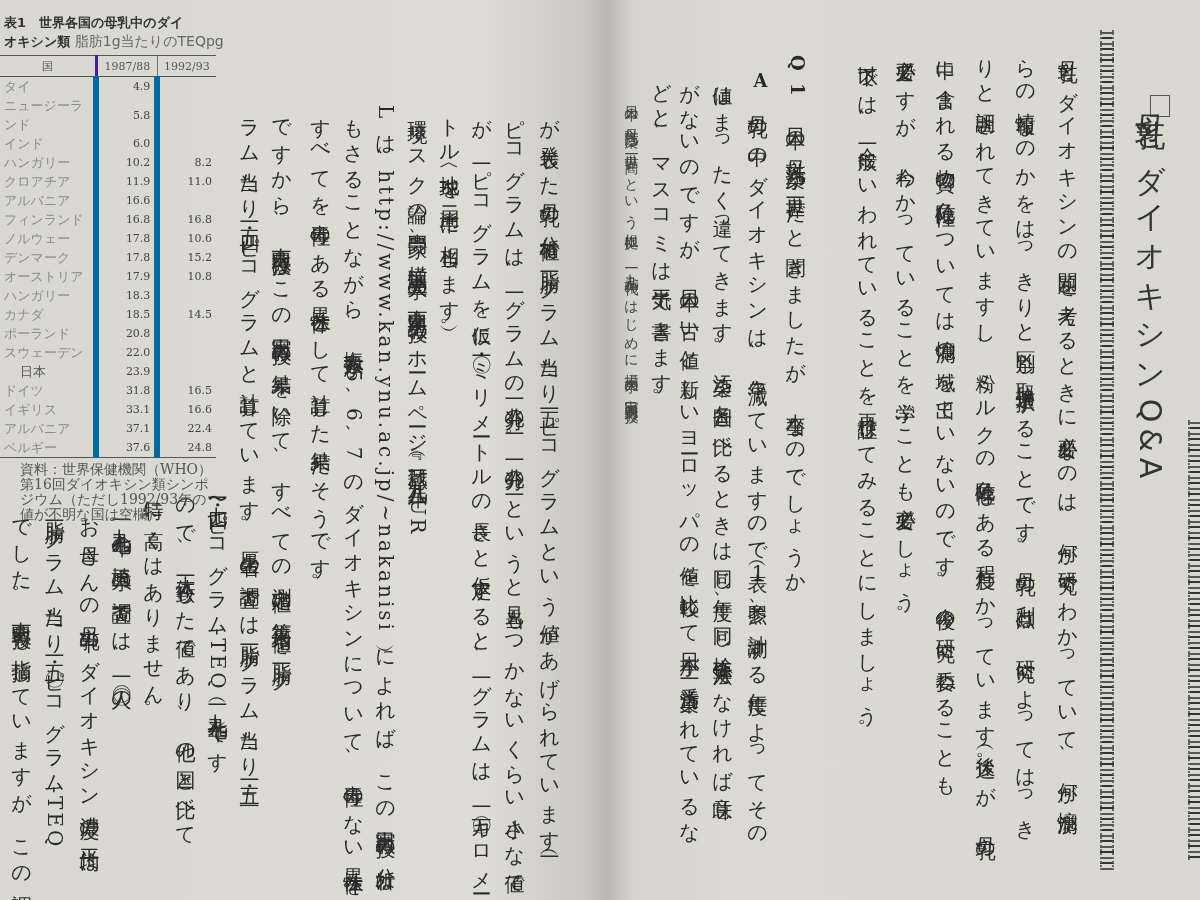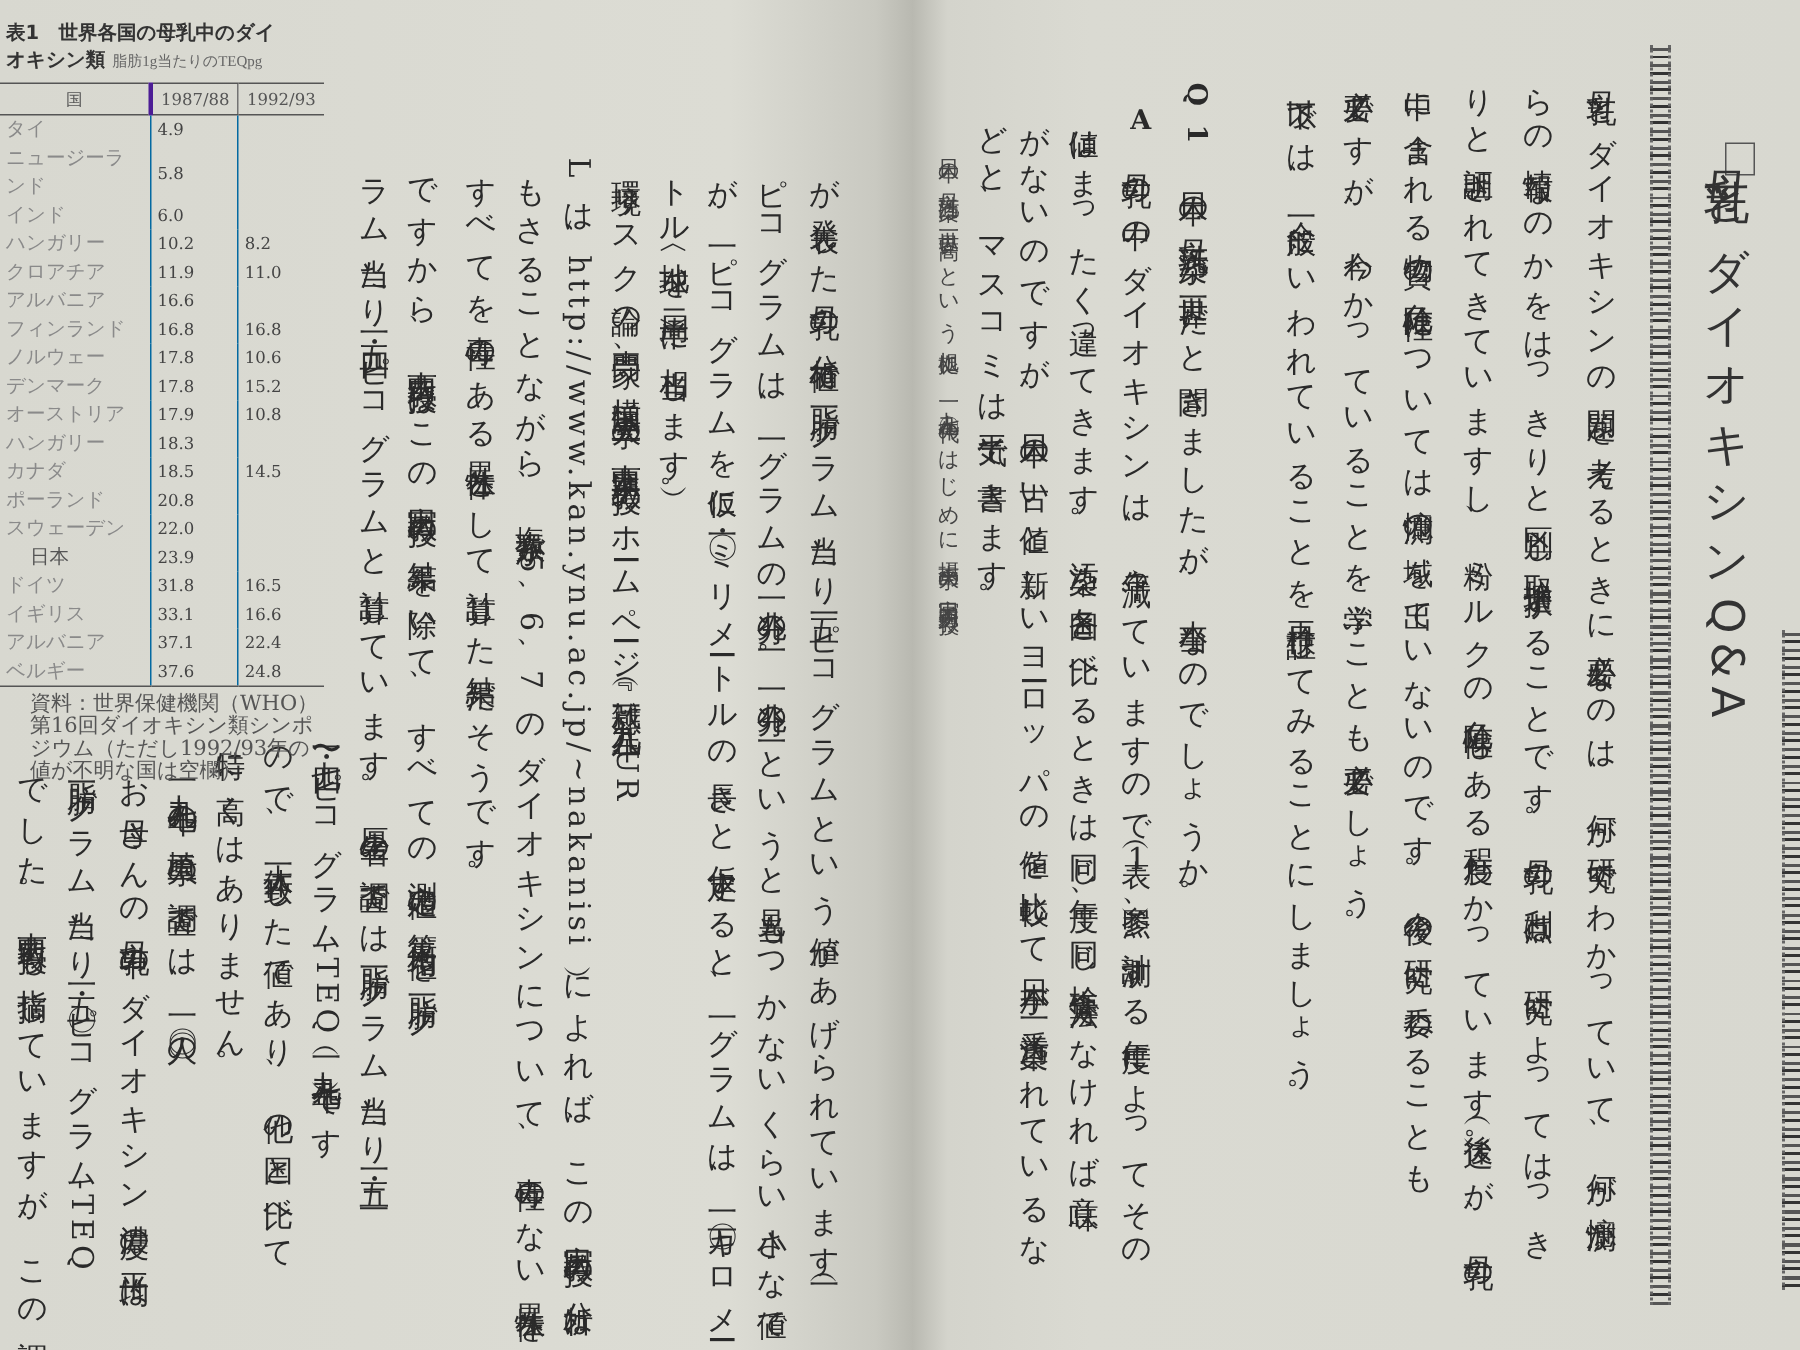--- a/index.html
+++ b/index.html
@@ -27,26 +27,26 @@
     line-height:1;
   }
   .vcol.small { font-size:14px; letter-spacing:2px; color:#444; }
   .vcol.title { font-size:30px; letter-spacing:6px; font-family:"DejaVu Sans", sans-serif; color:#333; }
   .vcol.bold { font-weight:bold; }
   .mixed { text-orientation:mixed; }
 
   
   .table-block { position:absolute; left:0; top:3px; width:230px; font-size:11px;margin-top:11px; }
   .table-title { font-family:"DejaVu Sans", sans-serif; font-weight:bold; font-size:13px; color:#333; padding-left:4px; line-height:18px; }
-  .table-title .unit { font-weight:normal; font-size:10px; color:#666;font-family:Liberation Serif, serif; }
+  .table-title .unit { font-weight:normal; font-size:14px; color:#666; }
   table { border-collapse:collapse; width:216px; margin-top:4px; font-size:11px; }
   th, td { padding:0 4px; height:19px; line-height:19px; }
   th { font-weight:normal; color:#555; border-top:1px solid #555; border-bottom:1px solid #555; height:20px; }
   td.country { color:#8a8a8a; font-family:"DejaVu Sans", sans-serif; font-size:13px; width:100px; filter:blur(0.5px); }
-  td.v { text-align:left; color:#444; border-left:1px solid #0369a1; width:50px; }
+  td.v { text-align:right; color:#444; border-left:6px solid #0369a1; width:50px; }
   tbody tr:last-child td { border-bottom:1px solid #555; }
   .source { font-size:14px; color:#555; padding:4px 4px 0 20px; line-height:15px; width:200px; }
 
   .border-deco {
     position:absolute; width:10px;
     background:
       repeating-linear-gradient(180deg, transparent 0 2px, #555 2px 4px, transparent 4px 7px, #333 7px 9px, transparent 9px 11px);
     border-left:2px dotted #666; border-right:2px dotted #666;
   }
   .page-number-box { position:absolute; left:1150px; top:95px; width:18px; height:20px; border:1px solid #555; font-size:10px; text-align:center; color:#555; }

